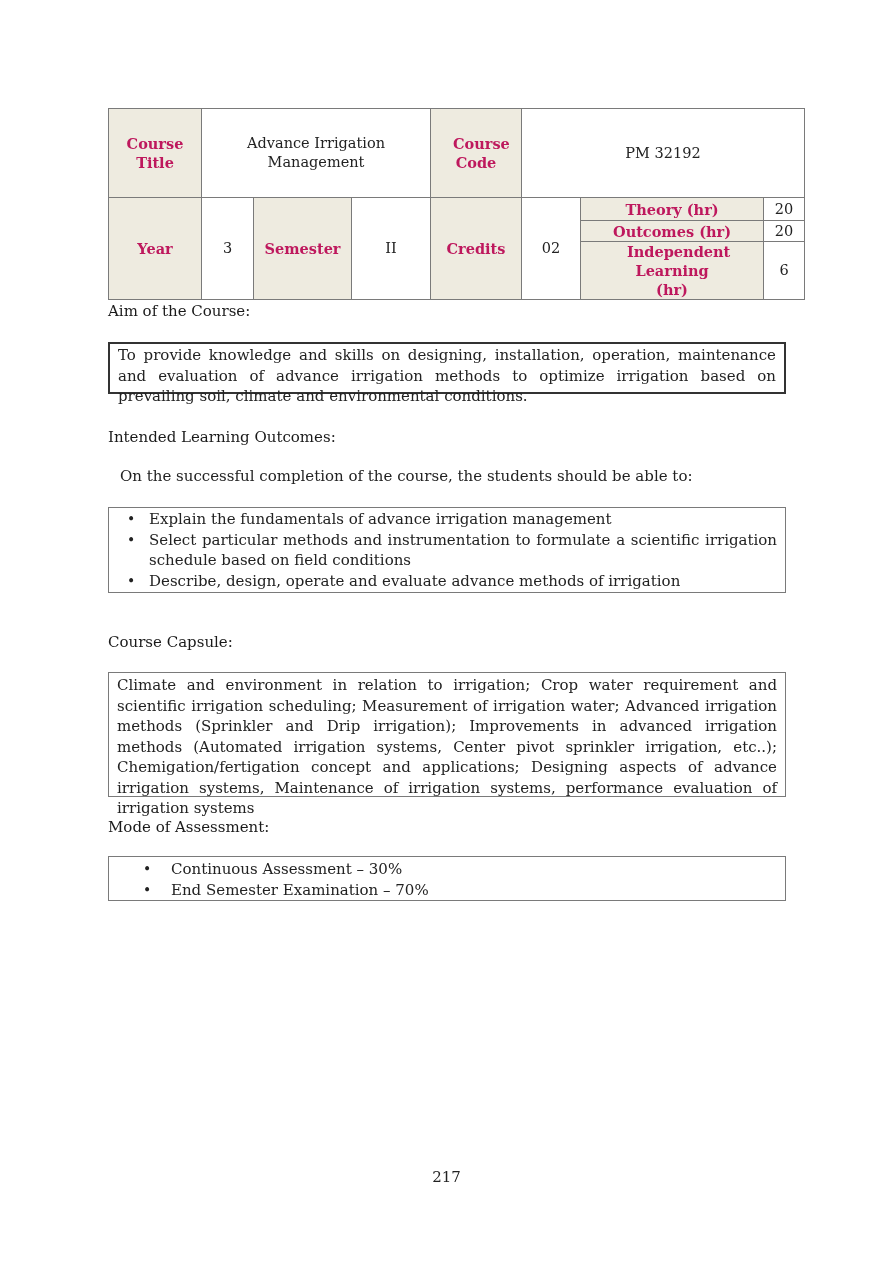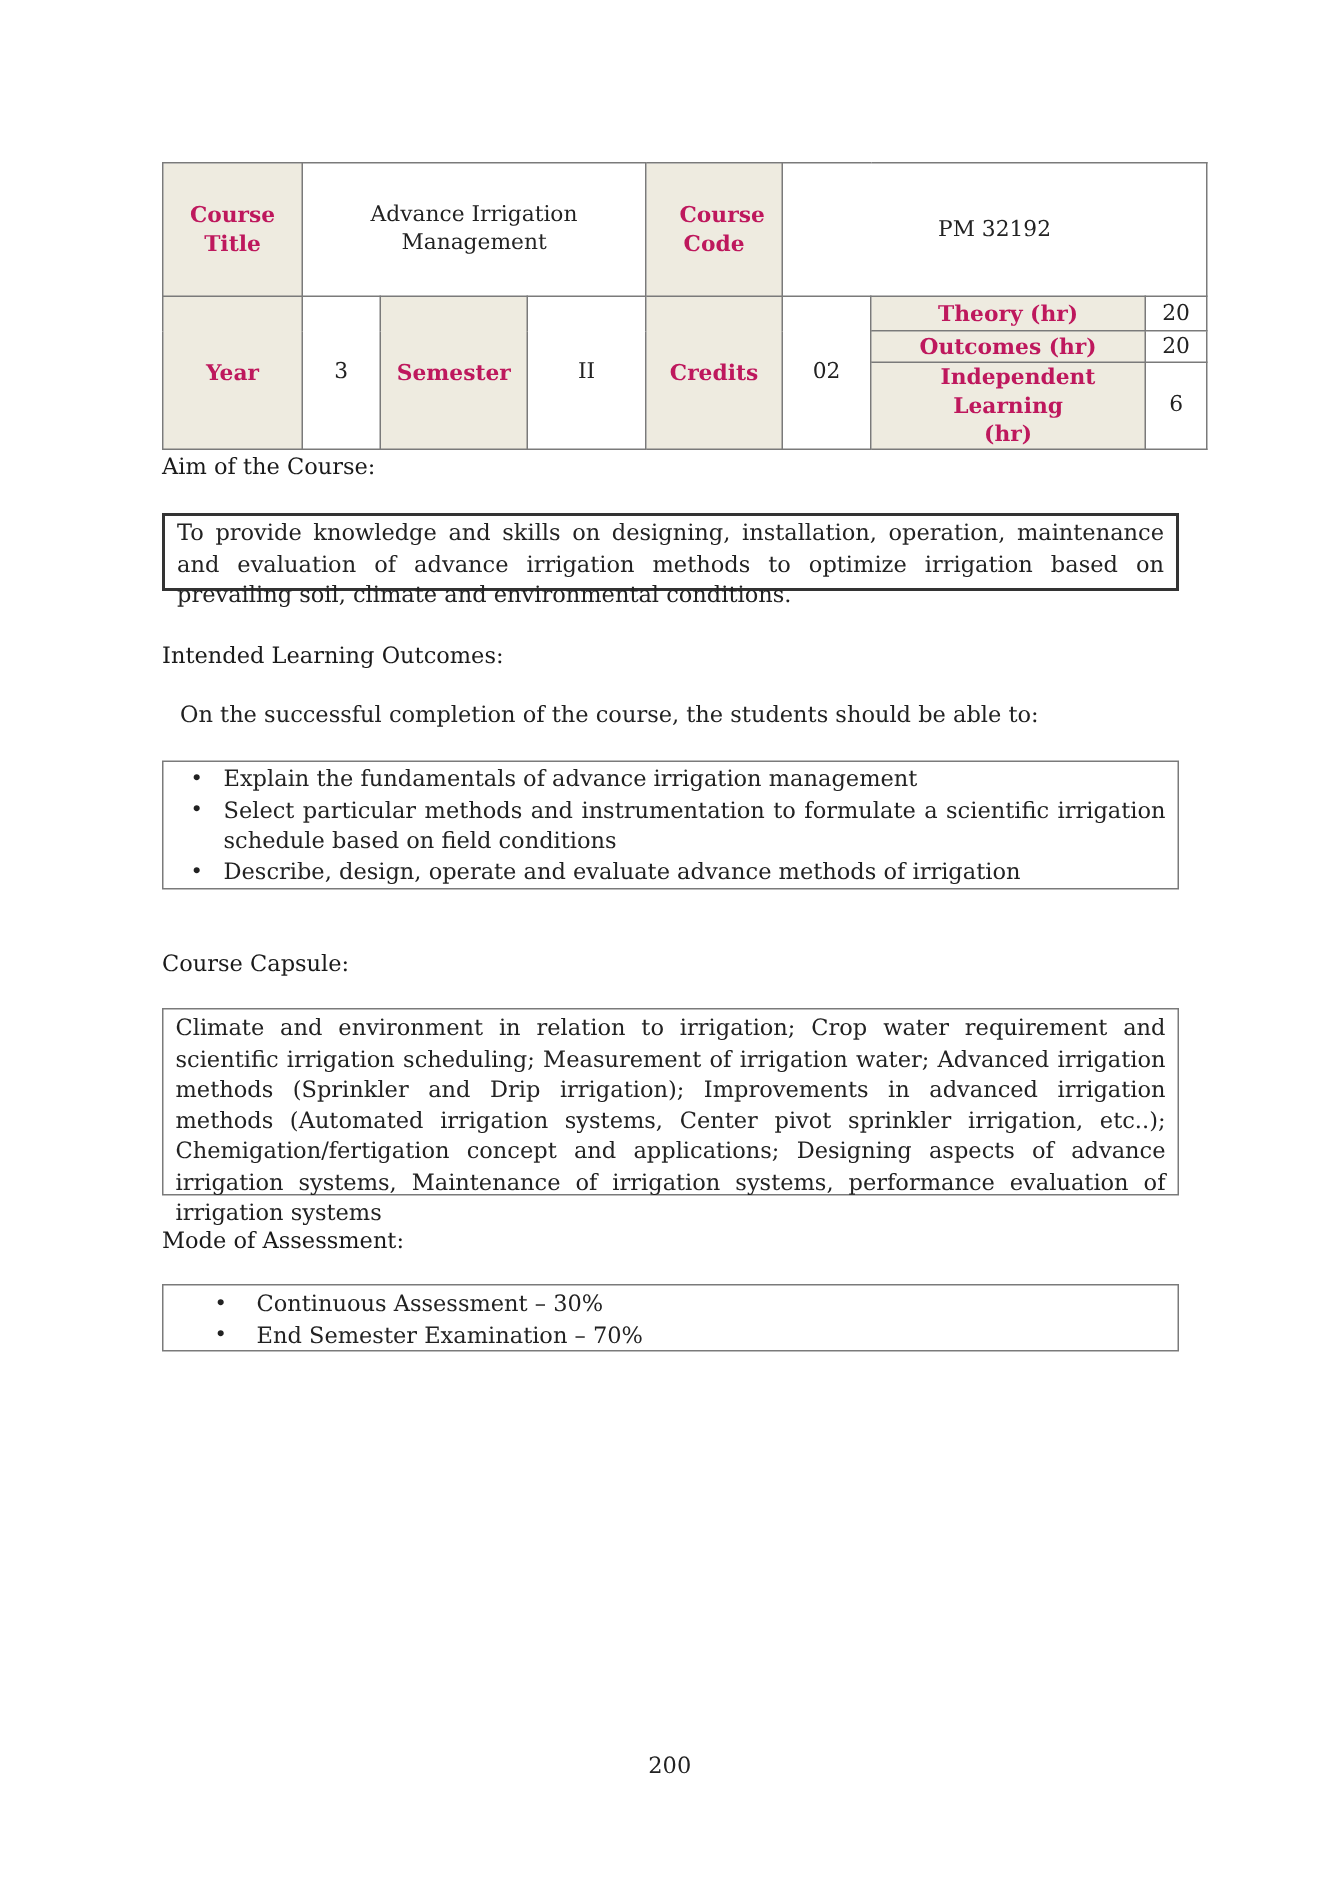--- a/index.html
+++ b/index.html
@@ -84,14 +84,14 @@
   </div>
 
   <div class="abs heading" style="left:108px; top:818px;">Mode of Assessment:</div>
   <div class="box" style="left:108px; top:856px; width:678px; height:45px; padding:2px 8px 0 62px; text-align:left;">
     <ul class="bul">
       <li><span class="dot" style="left:-28px">•</span><span>Continuous Assessment – 30%</span></li>
       <li><span class="dot" style="left:-28px">•</span><span>End Semester Examination – 70%</span></li>
     </ul>
   </div>
 
-  <div class="pagenum">200</div>
+  <div class="pagenum">217</div>
 </div>
 
 </body></html>

